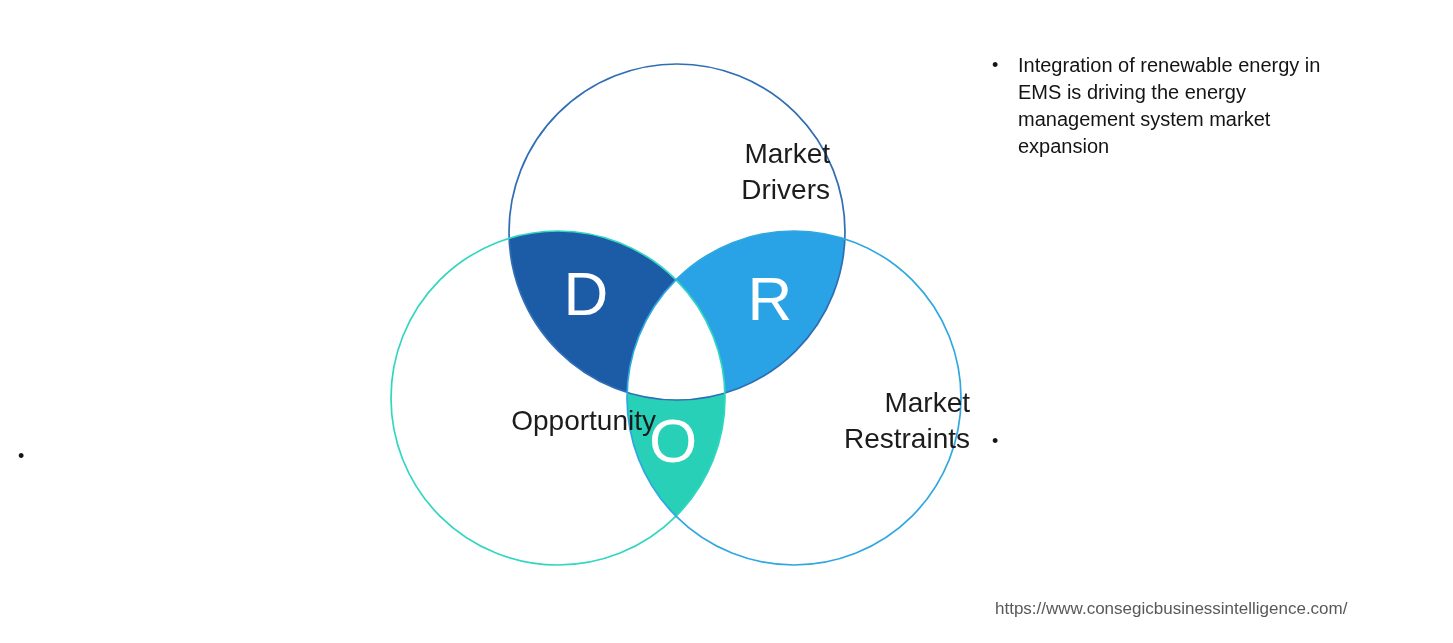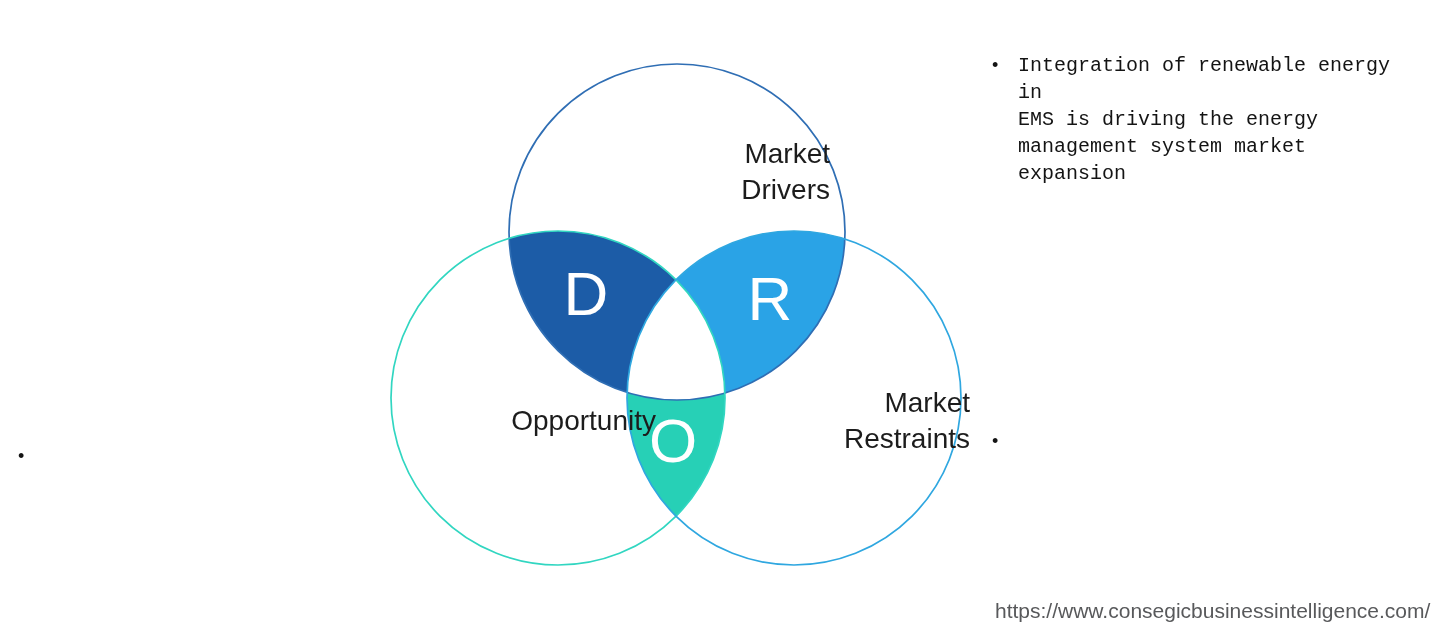--- a/index.html
+++ b/index.html
@@ -48,32 +48,31 @@
     color: #141414;
   }
   .bullet-item .dot {
     flex: none;
     width: 16px;
     font-size: 18px;
   }
   .bullet-item .text {
     margin-left: 10px;
     white-space: pre-line;
-    font-family: Liberation Mono, monospace;
   }
   .bullet-driver      { left: 992px; top: 52px;  width: 430px; }
   .bullet-opportunity { left: 18px;  top: 443px; width: 390px; }
   .bullet-restraint   { left: 992px; top: 428px; width: 430px; }
 
   .footer-url {
     position: absolute;
     left: 995px;
     top: 599px;
     width: 445px;
-    font-size: 21px;
+    font-size: 17px;
     color: #58595b;
     white-space: nowrap;
   }
 </style>
 </head>
 <body>
 
 <svg class="venn-svg" viewBox="0 0 1453 643" xmlns="http://www.w3.org/2000/svg">
   <defs>
     <clipPath id="clip-top">

